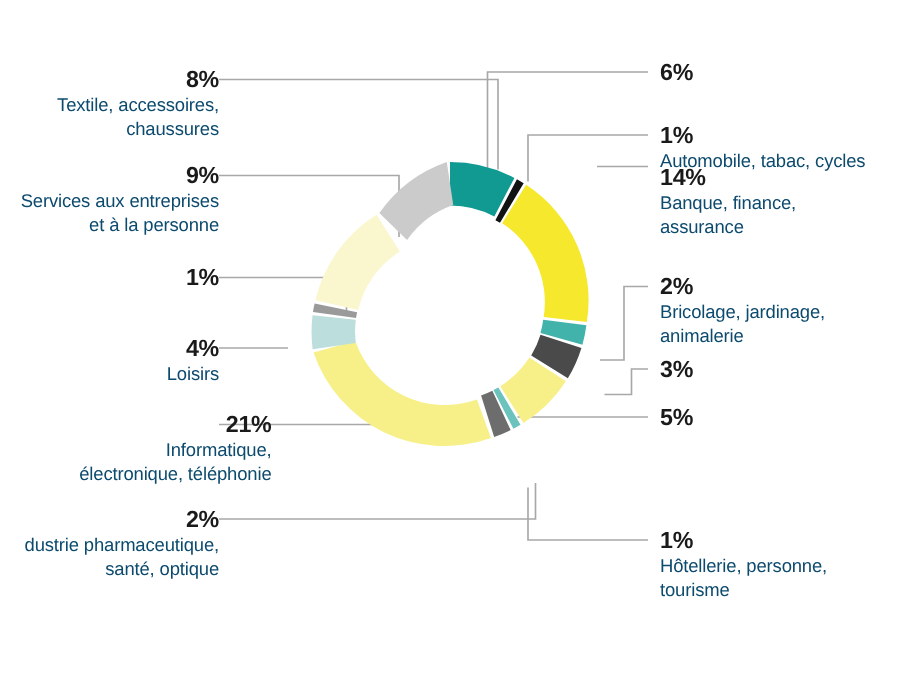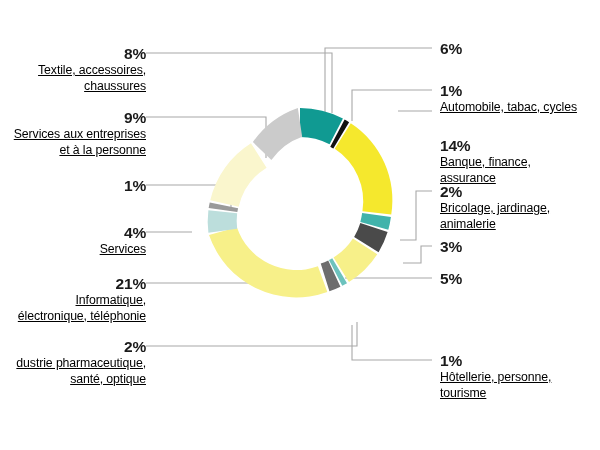--- a/index.html
+++ b/index.html
@@ -39,24 +39,23 @@
     font-weight: bold;
     font-size: 15.5px;
     color: #1a1a1a;
     line-height: 19px;
     letter-spacing: -0.2px;
   }
   .label .name {
     display: block;
     font-size: 12.3px;
     line-height: 15.5px;
-    color: #000000;
+    color: #0c4a6e;
     letter-spacing: -0.1px;
     white-space: pre-line;
-    text-decoration: underline;
   }
   .label.right { text-align: left; }
   .label.left  { text-align: right; }
 </style>
 </head>
 <body>
 
 <div id="chart-root">
 
   <svg class="canvas" viewBox="0 0 600 450">
@@ -106,45 +105,45 @@
     <span class="name">Services aux entreprises
 et à la personne</span>
   </div>
 
   <div class="label left" style="left:0px; top:176px; width:146px;">
     <span class="pct">1%</span>
   </div>
 
   <div class="label left" style="left:0px; top:223px; width:146px;">
     <span class="pct">4%</span>
-    <span class="name">Services</span>
+    <span class="name">Loisirs</span>
   </div>
 
-  <div class="label left" style="left:0px; top:274px; width:146px;">
+  <div class="label left" style="left:0px; top:274px; width:146px;padding-left:35px;">
     <span class="pct">21%</span>
     <span class="name">Informatique,
 électronique, téléphonie</span>
   </div>
 
   <div class="label left" style="left:0px; top:337px; width:146px;">
     <span class="pct">2%</span>
     <span class="name">dustrie pharmaceutique,
 santé, optique</span>
   </div>
 
   <div class="label right" style="left:440px; top:39px; width:160px;">
     <span class="pct">6%</span>
   </div>
 
   <div class="label right" style="left:440px; top:81px; width:160px;">
     <span class="pct">1%</span>
     <span class="name">Automobile, tabac, cycles</span>
   </div>
 
-  <div class="label right" style="left:440px; top:136px; width:160px;">
+  <div class="label right" style="left:440px; top:109px; width:160px;">
     <span class="pct">14%</span>
     <span class="name">Banque, finance,
 assurance</span>
   </div>
 
   <div class="label right" style="left:440px; top:182px; width:160px;">
     <span class="pct">2%</span>
     <span class="name">Bricolage, jardinage,
 animalerie</span>
   </div>

